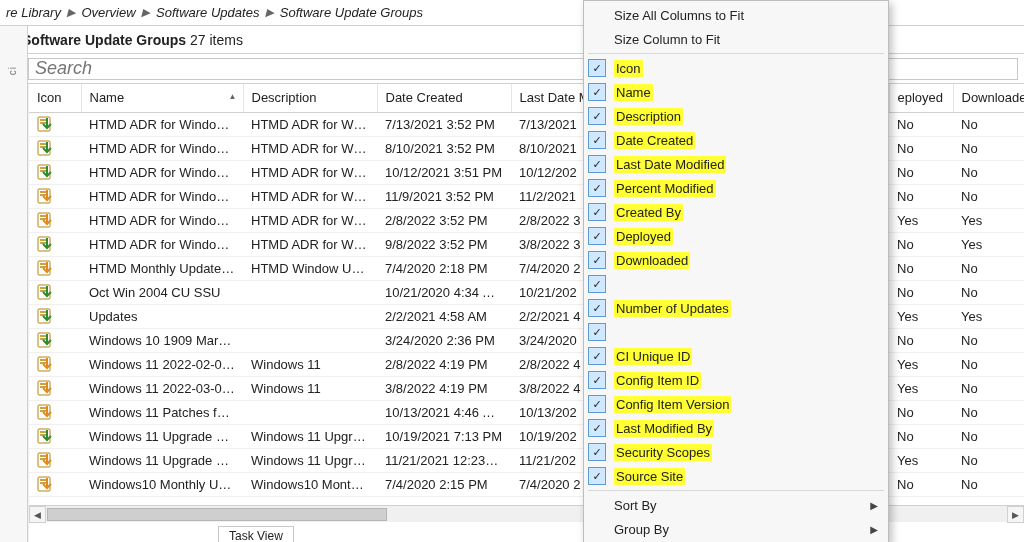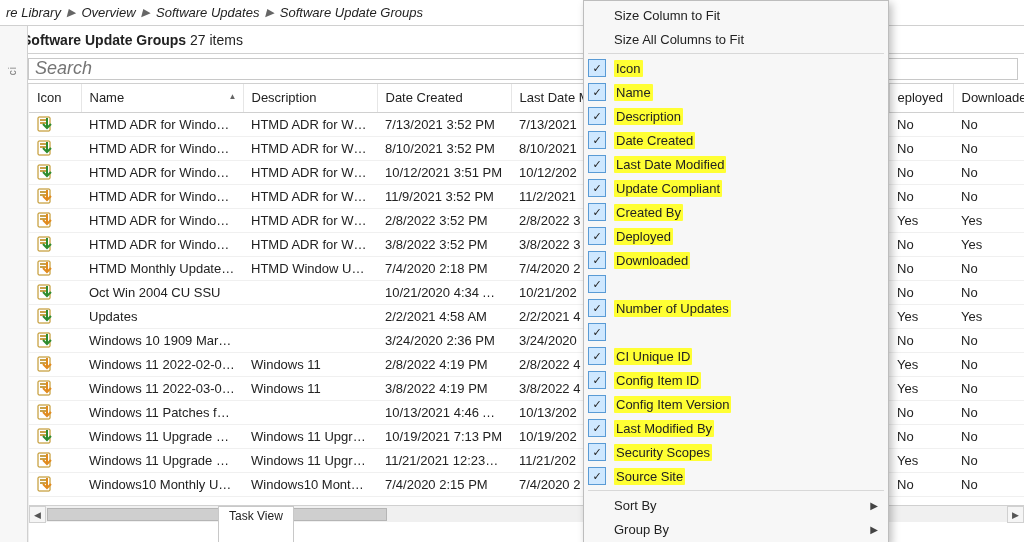--- a/index.html
+++ b/index.html
@@ -146,21 +146,21 @@
     background:#f5f5f5; border:1px solid #d0d0d0;
     font-size:9px; color:#555;
   }
   .hscroll .arrow.left{ left:0; }
   .hscroll .arrow.right{ right:0; }
 
   .bottom-tab {
     position:absolute;
     left:218px;
     bottom:0;
-    height:36px;
+    height:16px;
     padding:2px 10px;
     border:1px solid #c8c8c8;
     border-bottom:none;
     background:#fff;
     font-size:12px;
   }
 
   
   .context-menu {
     position: absolute;
@@ -339,21 +339,21 @@
         </tr>
         <tr>
           <td class="icon-cell"><svg width="20" height="18" viewBox="0 0 20 18">
               <rect x="1" y="2" width="12" height="14" rx="1" fill="#fff" stroke="#b8860b" stroke-width="1"></rect>
               <rect x="3" y="4" width="8" height="2" fill="#c9a24a"></rect>
               <rect x="3" y="7" width="8" height="2" fill="#c9a24a"></rect>
               <path d="M10 3 L10 13 M6 9 L10 13 L14 9" stroke="#2e8b2e" stroke-width="2" fill="none"></path>
             </svg></td>
           <td>HTMD ADR for Window…</td>
           <td>HTMD ADR for Wi…</td>
-          <td>3/8/2022 3:52 PM</td>
+          <td>9/8/2022 3:52 PM</td>
           <td>3/8/2022 3</td>
           <td></td>
           <td>No</td>
           <td>Yes</td>
         </tr>
         <tr>
           <td class="icon-cell"><svg width="20" height="18" viewBox="0 0 20 18">
               <rect x="1" y="2" width="12" height="14" rx="1" fill="#fff" stroke="#b8860b" stroke-width="1"></rect>
               <rect x="3" y="4" width="8" height="2" fill="#c9a24a"></rect>
               <rect x="3" y="7" width="8" height="2" fill="#c9a24a"></rect>
@@ -509,24 +509,24 @@
     <div class="arrow left">◀</div>
     <div class="thumb"></div>
     <div class="arrow right">▶</div>
   </div>
 </div>
 
 <div class="bottom-tab">Task View</div>
 
 <div class="context-menu">
   <div class="row plain">
-    <span class="lbl">Size Column to Fit</span>
+    <span class="lbl">Size All Columns to Fit</span>
   </div>
   <div class="row plain">
-    <span class="lbl">Size All Columns to Fit</span>
+    <span class="lbl">Size Column to Fit</span>
   </div>
   <hr>
   <div id="col-list">
       <div class="row hl">
         <span class="chk">✓</span>
         <span class="lbl">Icon</span>
       </div>
       <div class="row hl">
         <span class="chk">✓</span>
         <span class="lbl">Name</span>
@@ -538,21 +538,21 @@
       <div class="row hl">
         <span class="chk">✓</span>
         <span class="lbl">Date Created</span>
       </div>
       <div class="row hl">
         <span class="chk">✓</span>
         <span class="lbl">Last Date Modified</span>
       </div>
       <div class="row hl">
         <span class="chk">✓</span>
-        <span class="lbl">Update Compliant</span>
+        <span class="lbl">Percent Modified</span>
       </div>
       <div class="row hl">
         <span class="chk">✓</span>
         <span class="lbl">Created By</span>
       </div>
       <div class="row hl">
         <span class="chk">✓</span>
         <span class="lbl">Deployed</span>
       </div>
       <div class="row hl">

